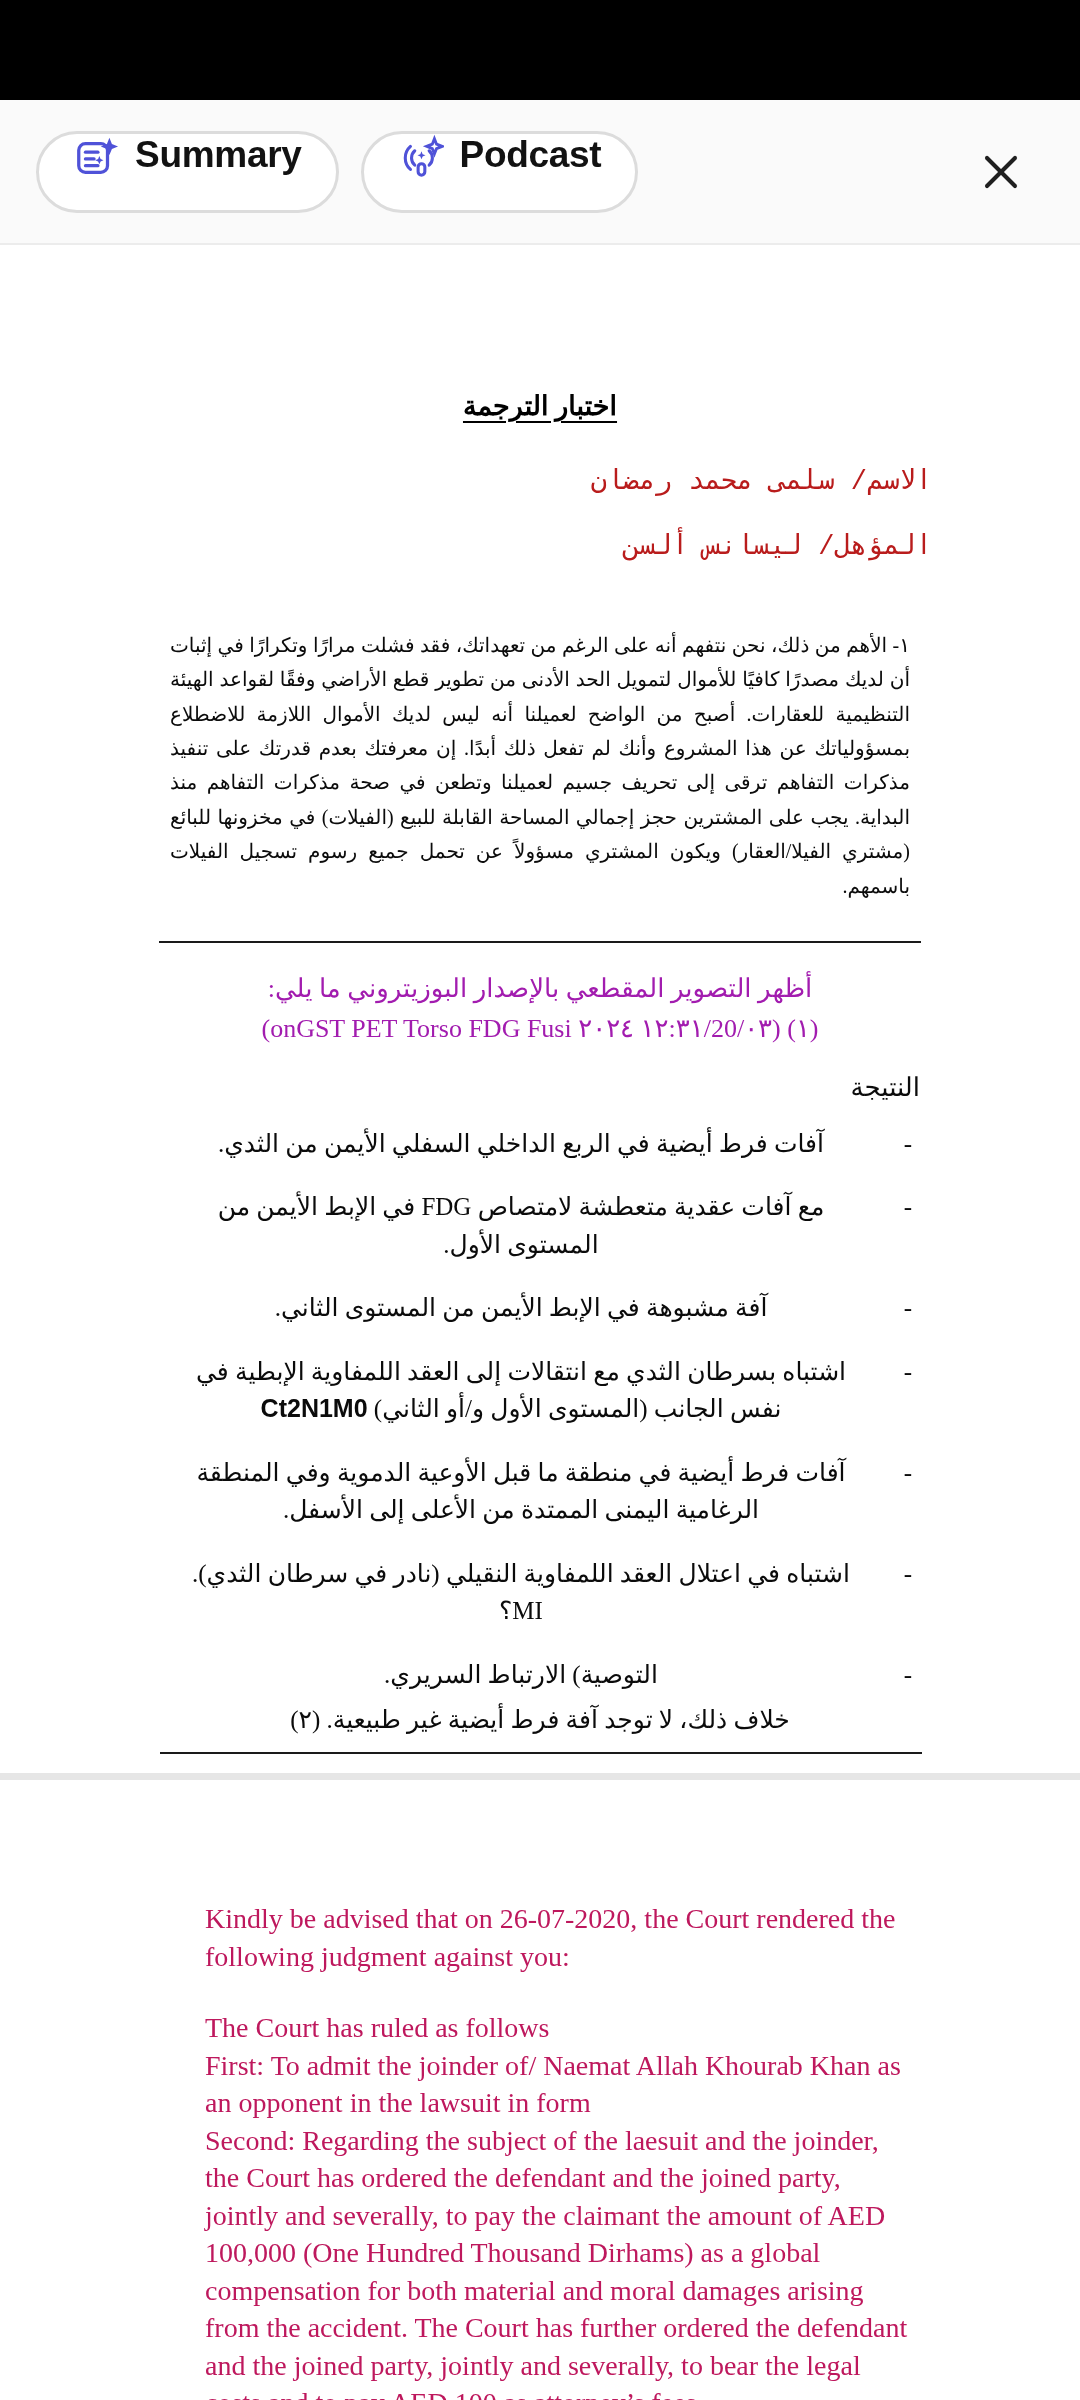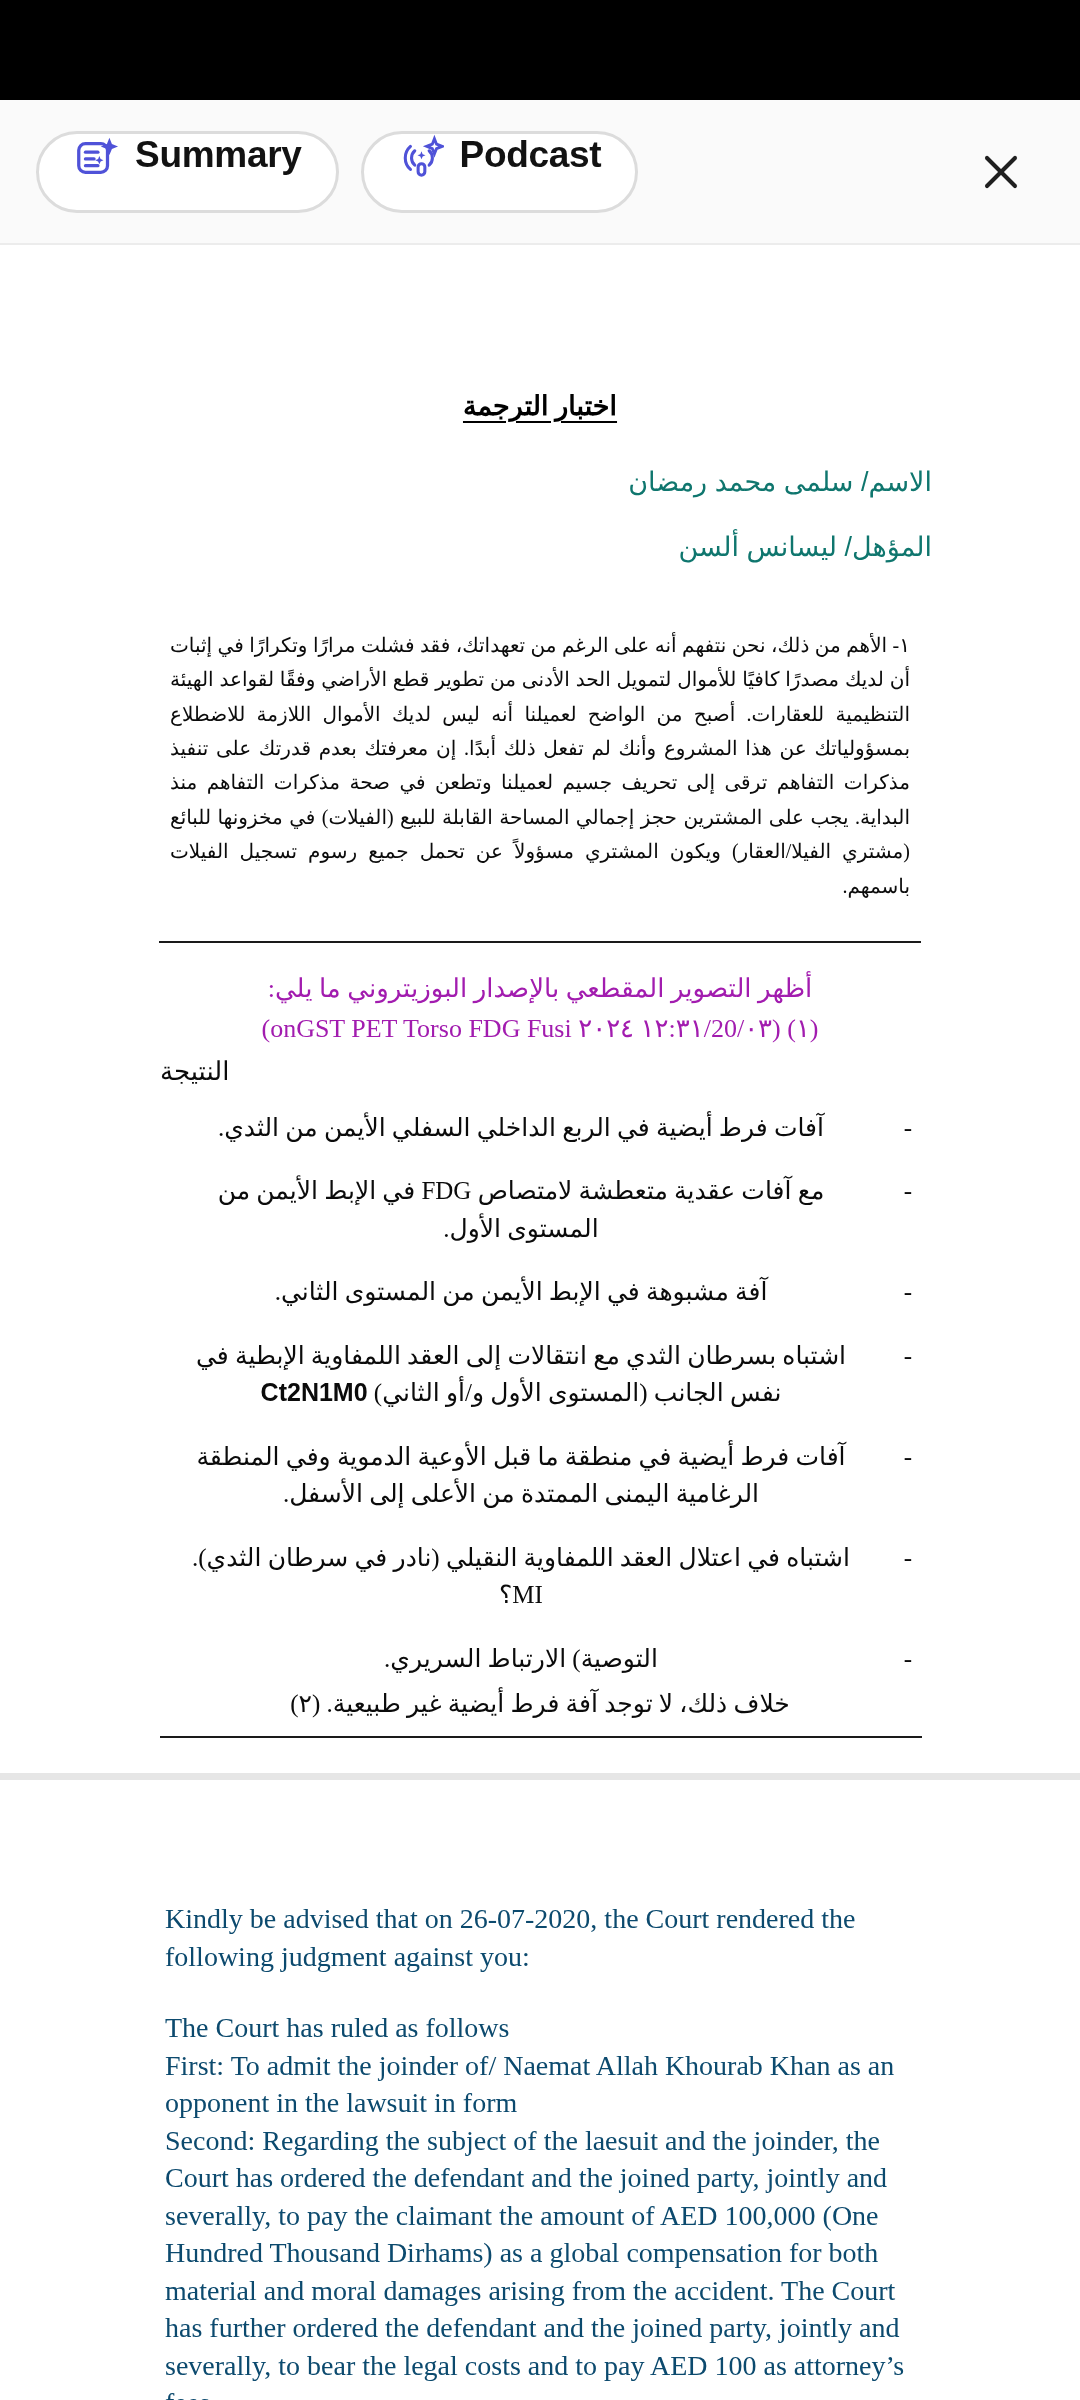--- a/index.html
+++ b/index.html
@@ -61,22 +61,22 @@
     font-size:27px; font-weight:700;
     text-decoration:underline;
     text-underline-offset:6px;
     color:#000000;
     direction:rtl;
     margin-bottom:42px;
   }
   .meta-block { padding:0 148px 0 0; }
   .meta-line {
     direction:rtl; text-align:right;
-    font-family:Liberation Sans, sans-serif;
-    font-size:27px; color:#0f766e;
+    font-family:Liberation Mono, monospace;
+    font-size:27px; color:#b91c1c;
     margin-bottom:29px; line-height:1.35;
   }
 
   .para-block { margin:62px 0 0 0; padding:0 170px 0 170px; }
   .para {
     direction:rtl; text-align:justify;
     font-family:"Liberation Serif", serif;
     font-size:20px; line-height:1.72; color:#0b0b0b;
   }
 
@@ -86,24 +86,24 @@
   }
 
   .med-block { padding:26px 160px 0 160px; }
   .med-intro {
     direction:rtl; text-align:center;
     font-family:"Liberation Serif", serif;
     font-size:26px; line-height:1.55; color:#a21caf;
   }
   .med-intro .ltr-inline { direction:ltr; unicode-bidi:isolate; }
   .med-result {
-    direction:rtl; text-align:left;
+    direction:rtl; text-align:right;
     font-family:"Liberation Serif", serif;
     font-size:26px; color:#0b0b0b;
-    margin-top:6px;
+    margin-top:22px;
   }
   ul.findings { list-style:none; margin:22px 0 0 0; padding:0; direction:rtl; }
   ul.findings li {
     direction:rtl; text-align:center;
     font-family:"Liberation Serif", serif;
     font-size:25px; line-height:1.5; color:#0b0b0b;
     margin-bottom:26px;
     position:relative;
     padding:0 48px 0 10px;
   }
@@ -121,22 +121,23 @@
   .rule2 {
     width:762px; height:2px; background:#1a1a1a;
     margin:18px auto 0 auto;
   }
 
   
   .en-block { padding:0 170px 0 165px; position:relative; }
   .en-para {
     direction:ltr; text-align:left;
     font-family:"Liberation Serif", "DejaVu Serif", serif;
-    font-size:28px; line-height:1.34; color:#0c4a6e;
+    font-size:28px; line-height:1.34; color:#be185d;
     margin-bottom:34px;
+    margin-left:40px;
   }
   .en-para:last-child { margin-bottom:0; }
 </style>
 </head>
 <body>
 
 <div class="screen">
 
   <div class="status-bar"></div>
 

